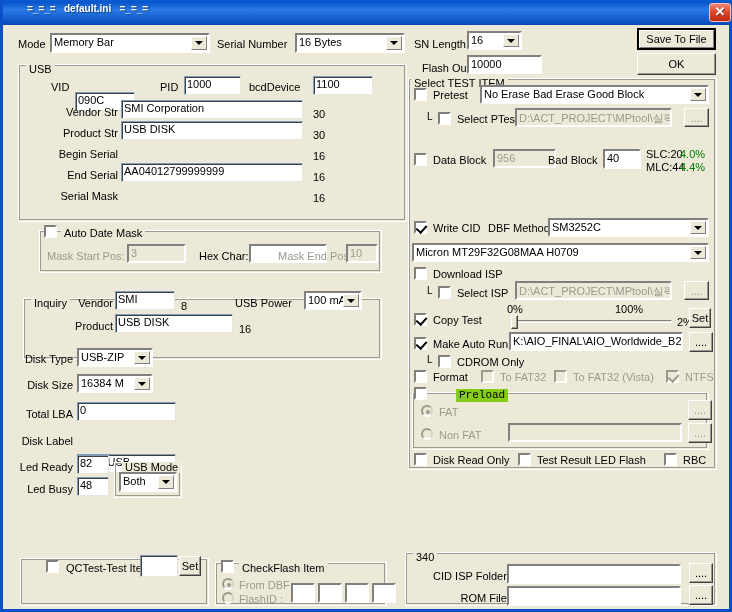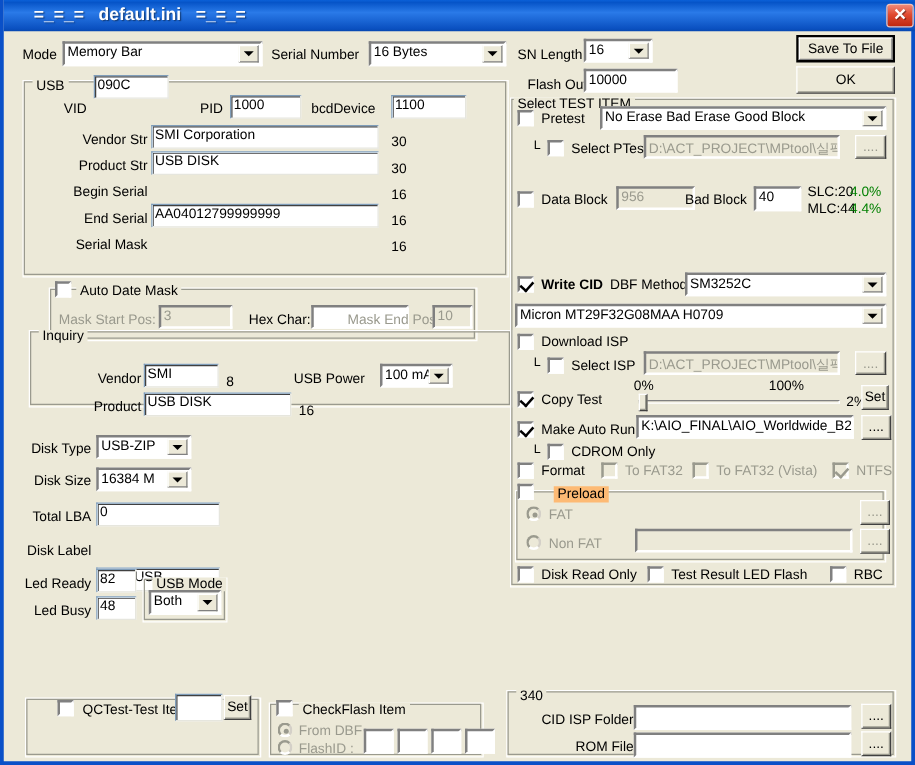--- a/index.html
+++ b/index.html
@@ -21,21 +21,21 @@
     border-bottom:3px solid #0a50c8;
     box-sizing:border-box;
   }
   #titlebar{
     position:absolute;left:0;top:0;width:732px;height:25px;
     background:linear-gradient(to bottom,#0a60d8 0%,#0654c8 8%,#2a7ae8 40%,#0a50c0 92%,#0848b0 100%);
     box-sizing:border-box;
   }
   #title-text{
     position:absolute;left:24px;top:3px;
-    color:#fff;font-weight:bold;font-size:14px;
+    color:#fff;font-weight:bold;font-size:10px;
     letter-spacing:0px;white-space:pre;
     text-shadow:1px 1px 1px rgba(0,0,0,.45);
   }
   #close-btn{
     position:absolute;right:4px;top:3px;width:22px;height:19px;
     background:linear-gradient(to bottom,#f08878 0%,#e04a30 45%,#c02810 100%);
     border:1px solid #f4c0b4;border-radius:3px;
     box-sizing:border-box;cursor:pointer;
   }
   #close-btn span{
@@ -181,21 +181,21 @@
   <div class="btn" style="left:634px;top:53px;width:79px;height:22px;">
     <span class="cap">OK</span>
   </div>
 
   <div class="gb" style="left:15px;top:64px;width:389px;height:158px;">
     <div class="frame"></div>
     <div class="cap">USB</div>
   </div>
 
   <div class="lbl" style="left:48px;top:81px;">VID</div>
-  <div class="tb" style="left:72px;top:60px;width:60px;height:19px;">090C</div>
+  <div class="tb" style="left:72px;top:92px;width:60px;height:19px;">090C</div>
   <div class="lbl" style="left:157px;top:81px;">PID</div>
   <div class="tb" style="left:181px;top:76px;width:57px;height:19px;">1000</div>
   <div class="lbl" style="left:246px;top:81px;">bcdDevice</div>
   <div class="tb" style="left:310px;top:76px;width:60px;height:19px;">1100</div>
 
   <div class="lbl right" style="left:30px;top:106px;width:85px;">Vendor Str</div>
   <div class="tb" style="left:118px;top:100px;width:182px;height:19px;">SMI Corporation</div>
   <div class="lbl" style="left:310px;top:108px;">30</div>
 
   <div class="lbl right" style="left:30px;top:127px;width:85px;">Product Str</div>
@@ -218,21 +218,21 @@
   <div class="chk" style="left:41px;top:225px;"></div>
   <div class="lbl" style="left:58px;top:227px;background:#ece9d8;padding:0 3px;">Auto Date Mask</div>
 
   <div class="lbl dis" style="left:44px;top:250px;">Mask Start Pos:</div>
   <div class="tb sunken dis" style="left:124px;top:244px;width:59px;height:19px;">3</div>
   <div class="lbl" style="left:196px;top:250px;">Hex Char:</div>
   <div class="tb sunken" style="left:246px;top:244px;width:78px;height:19px;"></div>
   <div class="lbl dis" style="left:275px;top:250px;">Mask End Pos:</div>
   <div class="tb sunken dis" style="left:343px;top:244px;width:32px;height:19px;">10</div>
 
-  <div class="gb" style="left:20px;top:264px;width:387px;height:62px;">
+  <div class="gb" style="left:20px;top:298px;width:359px;height:62px;">
     <div class="frame"></div>
     <div class="cap">Inquiry</div>
   </div>
   <div class="lbl right" style="left:40px;top:297px;width:70px;">Vendor</div>
   <div class="tb" style="left:112px;top:291px;width:60px;height:19px;">SMI</div>
   <div class="lbl" style="left:178px;top:300px;">8</div>
 
   <div class="lbl" style="left:232px;top:297px;">USB Power</div>
   <div class="cb" style="left:301px;top:291px;width:58px;height:19px;">
     <span>100 mA</span>
@@ -300,21 +300,21 @@
   <div class="lbl" style="left:430px;top:154px;">Data Block</div>
   <div class="tb sunken dis" style="left:490px;top:149px;width:63px;height:19px;">956</div>
   <div class="lbl" style="left:545px;top:154px;">Bad Block</div>
   <div class="tb sunken" style="left:600px;top:149px;width:38px;height:20px;">40</div>
   <div class="lbl" style="left:643px;top:148px;">SLC:20</div>
   <div class="lbl grn" style="left:677px;top:148px;">4.0%</div>
   <div class="lbl" style="left:643px;top:161px;">MLC:44</div>
   <div class="lbl grn" style="left:677px;top:161px;">4.4%</div>
 
   <div class="chk on" style="left:411px;top:221px;"></div>
-  <div class="lbl" style="left:430px;top:222px;font-weight:bold;">Write CID</div>
+  <div class="lbl" style="left:430px;top:222px;">Write CID</div>
   <div class="lbl" style="left:485px;top:222px;">DBF Method</div>
   <div class="cb" style="left:545px;top:218px;width:161px;height:19px;">
     <span>SM3252C</span>
     <span class="arw"></span>
   </div>
 
   <div class="cb" style="left:409px;top:243px;width:297px;height:19px;">
     <span>Micron MT29F32G08MAA H0709</span>
     <span class="arw"></span>
   </div>
@@ -358,21 +358,21 @@
   <div class="lbl dis" style="left:497px;top:371px;">To FAT32</div>
   <div class="chk dis" style="left:551px;top:370px;"></div>
   <div class="lbl dis" style="left:570px;top:371px;">To FAT32 (Vista)</div>
   <div class="chk dis on" style="left:663px;top:370px;"></div>
   <div class="lbl dis" style="left:682px;top:371px;">NTFS</div>
 
   <div class="gb" style="left:409px;top:392px;width:297px;height:58px;">
     <div class="frame"></div>
   </div>
   <div class="chk" style="left:411px;top:387px;"></div>
-  <div class="lbl" style="left:440px;top:389px;background:#fdba74;padding:0 3px;">Preload</div>
+  <div class="lbl" style="left:453px;top:389px;background:#84cc16;padding:0 3px;font-family:Liberation Mono, monospace;">Preload</div>
 
   <div class="rd dis on" style="left:418px;top:405px;"></div>
   <div class="lbl dis" style="left:436px;top:406px;">FAT</div>
   <div class="btn" style="left:685px;top:400px;width:24px;height:20px;color:#9a9a8e;">
     <span class="cap dots">....</span>
   </div>
 
   <div class="rd dis" style="left:418px;top:428px;"></div>
   <div class="lbl dis" style="left:436px;top:429px;">Non FAT</div>
   <div class="tb sunken dis" style="left:505px;top:423px;width:174px;height:19px;"></div>

